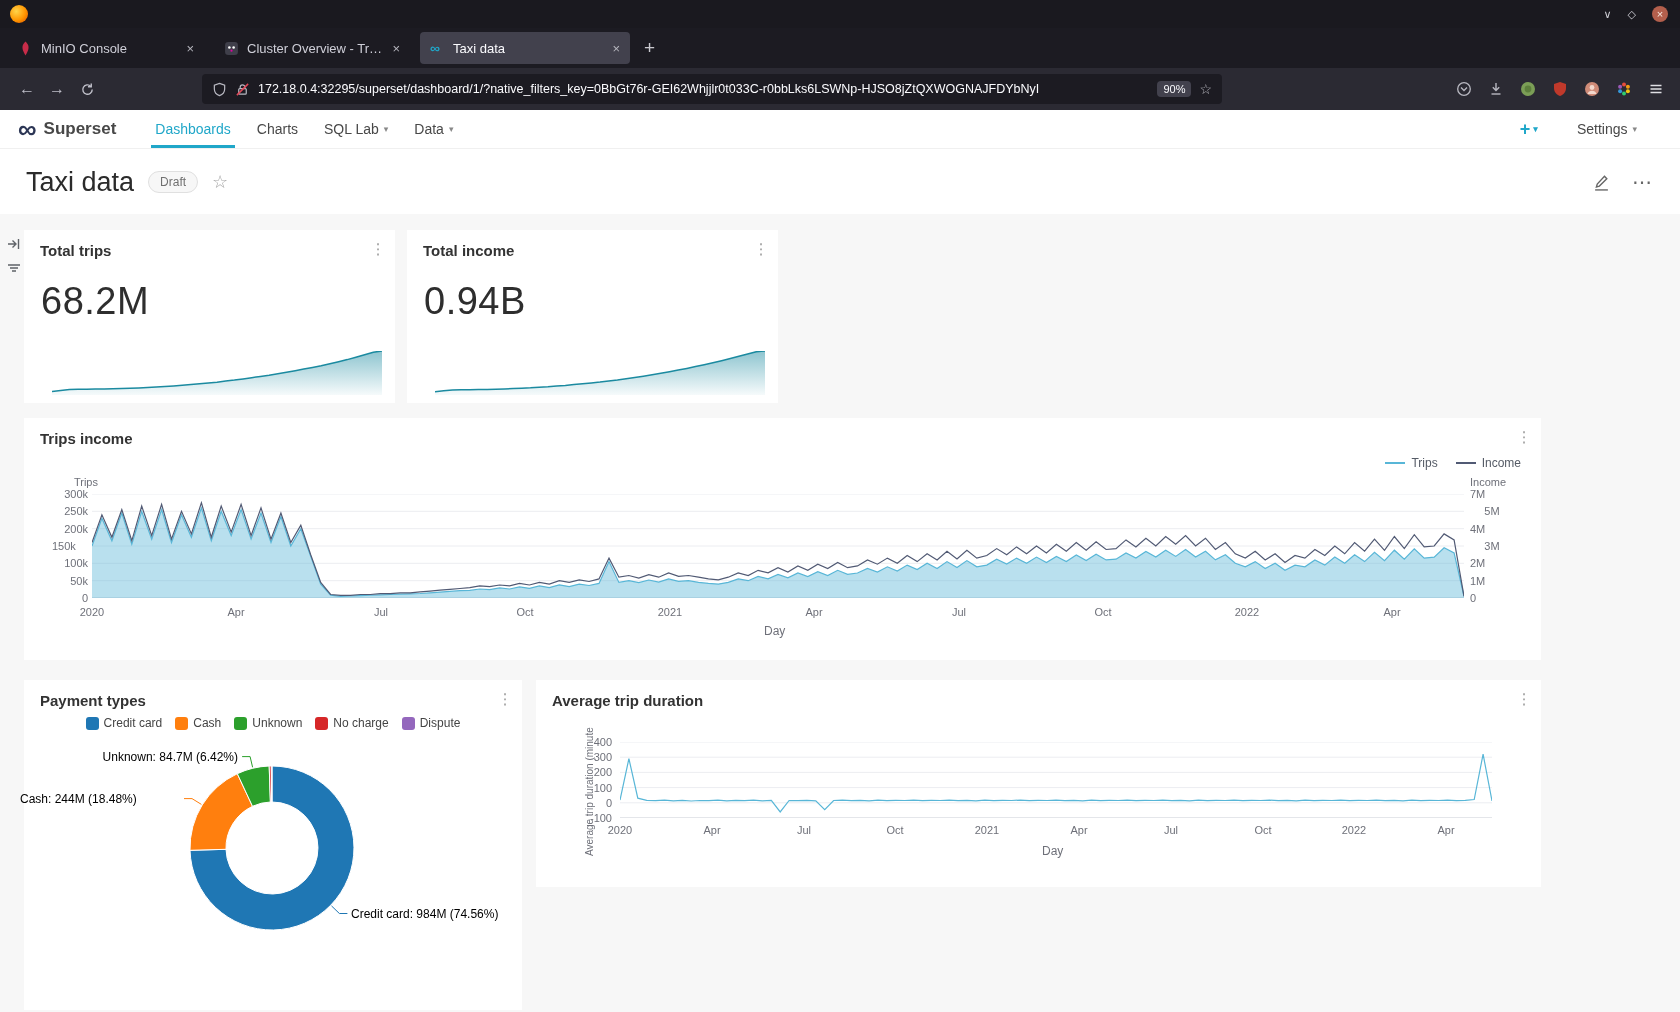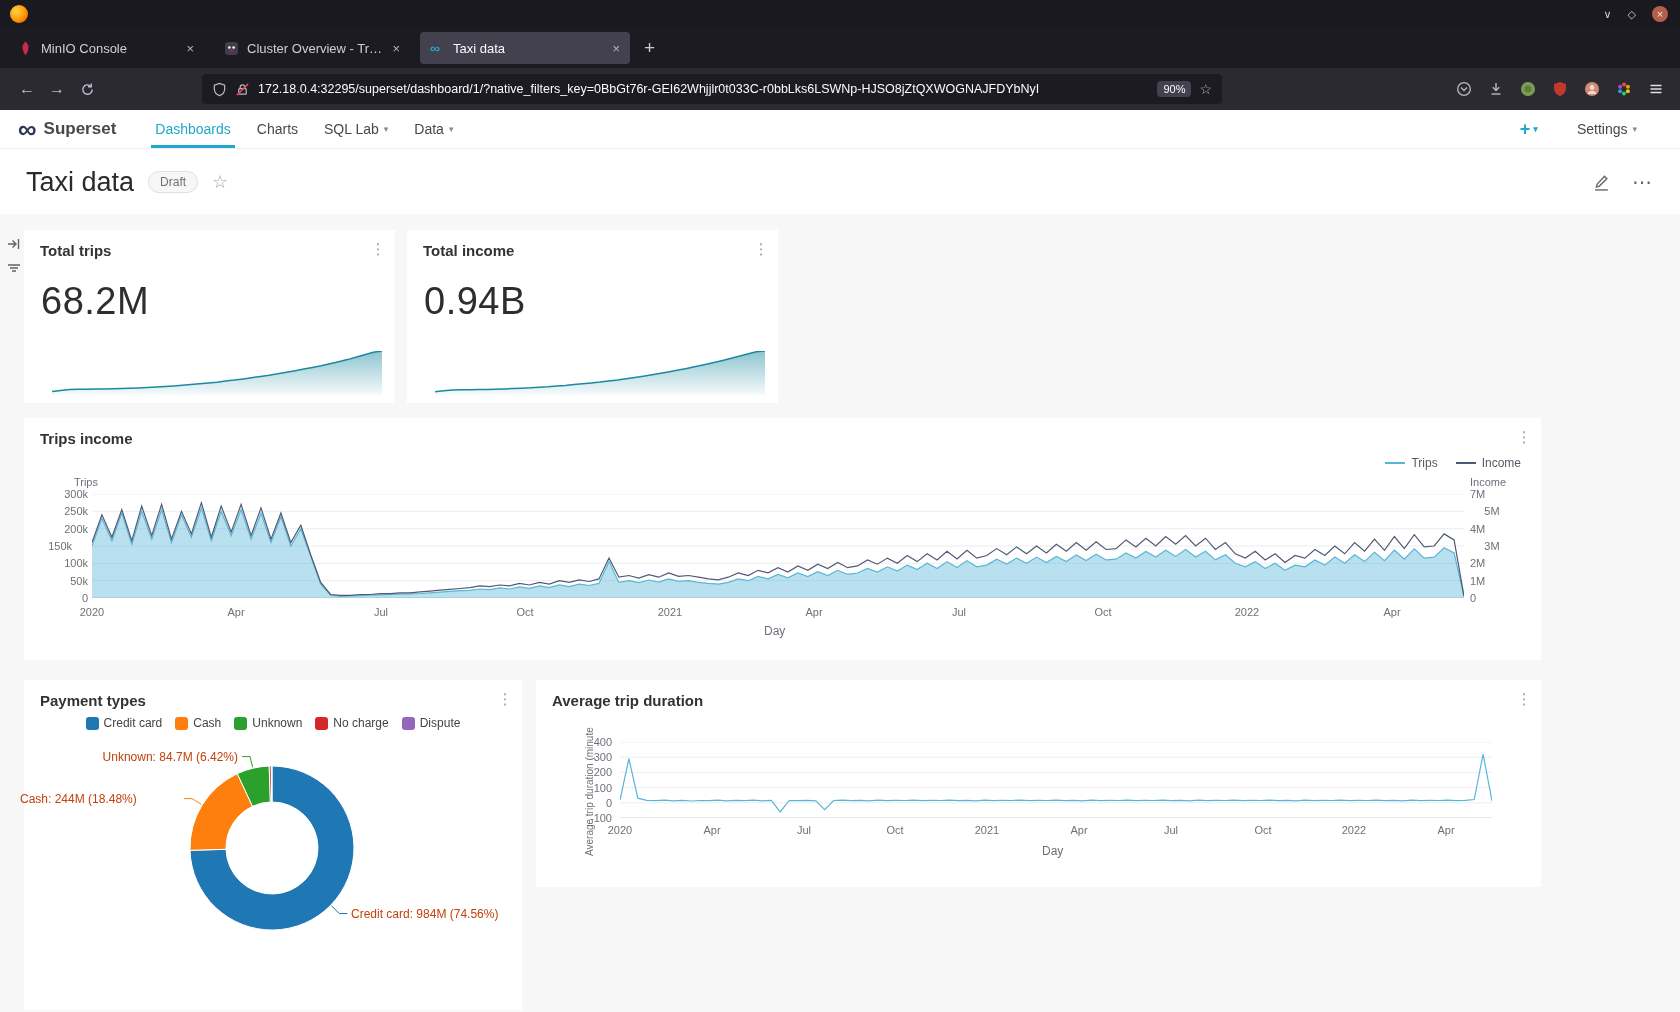--- a/index.html
+++ b/index.html
@@ -76,21 +76,21 @@
   #ti-axis-left{left:30px;top:58px;width:44px;text-align:right;}
   #ti-axis-right{left:1446px;top:58px;width:50px;}
   .ti-legend{position:absolute;right:20px;top:38px;display:flex;gap:18px;font-size:12px;color:#555b66;}
   .leg-item{display:flex;align-items:center;gap:6px;}
   .sw{width:20px;border-top:2px solid #000;display:inline-block;}
 
   .pt-legend{position:absolute;left:0;width:100%;top:36px;display:flex;justify-content:center;gap:13px;
     align-items:center;font-size:12px;color:#444;}
   .pt-item{display:flex;align-items:center;gap:5px;}
   .pt-sw{width:13px;height:13px;border-radius:3px;display:inline-block;}
-  .callout{position:absolute;font-size:12px;color:#c2410c;white-space:nowrap;}
+  .callout{position:absolute;font-size:12px;color:#000000;white-space:nowrap;}
   .vert-label{position:absolute;left:48px;top:176px;transform:rotate(-90deg);transform-origin:left top;
     font-size:10px;color:#6e7079;white-space:nowrap;}
 
   #card-total-trips{left:24px;top:16px;width:371px;height:173px;}
   #card-total-income{left:407px;top:16px;width:371px;height:173px;}
   #card-trips-income{left:24px;top:204px;width:1517px;height:242px;}
   #card-payment{left:24px;top:466px;width:498px;height:330px;}
   #card-duration{left:536px;top:466px;width:1005px;height:207px;}
 </style>
 </head>
@@ -320,21 +320,21 @@
             <line x1="0" x2="1372" y1="86.7" y2="86.7" stroke="#ecedf1" stroke-width="1"></line>
             <line x1="0" x2="1372" y1="104.0" y2="104.0" stroke="#c9ccd4" stroke-width="1"></line>
             <path d="M0.0,52.0L9.9,24.3L19.9,46.8L29.8,19.1L39.8,50.3L49.7,17.3L59.7,45.1L69.6,15.6L79.5,48.5L89.5,20.8L99.4,43.3L109.4,13.9L119.3,46.8L129.2,17.3L139.2,41.6L149.1,15.6L159.1,45.1L169.0,19.1L179.0,48.5L188.9,22.5L198.8,52.0L208.8,34.7L218.7,62.4L228.7,90.1L238.6,101.2L248.6,102.3L258.5,101.9L268.4,101.6L278.4,101.2L288.3,100.9L298.3,100.5L308.2,100.2L318.1,99.8L328.1,99.5L338.0,98.8L348.0,98.1L357.9,97.4L367.9,96.7L377.8,96.4L387.7,95.0L397.7,95.7L407.6,93.9L417.6,95.0L427.5,92.9L437.4,94.3L447.4,91.9L457.3,93.6L467.3,90.8L477.2,92.6L487.2,90.1L497.1,91.5L507.0,89.4L517.0,67.6L526.9,88.4L536.9,86.7L546.8,88.7L556.8,86.0L566.7,88.1L576.6,84.9L586.6,87.4L596.5,86.7L606.5,88.4L616.4,89.4L626.3,90.1L636.3,88.4L646.2,84.9L656.2,86.7L666.1,82.5L676.1,84.9L686.0,80.4L695.9,83.9L705.9,79.0L715.8,82.5L725.8,77.7L735.7,81.5L745.7,76.3L755.6,80.4L765.5,79.0L775.5,74.5L785.4,78.0L795.4,72.8L805.3,77.0L815.2,71.1L825.2,75.6L835.1,69.3L845.1,74.5L855.0,67.6L865.0,73.5L874.9,66.6L884.8,72.8L894.8,71.1L904.7,65.2L914.7,70.0L924.6,64.1L934.6,69.3L944.5,63.1L954.4,68.6L964.4,62.4L974.3,67.6L984.3,61.0L994.2,66.6L1004.1,60.3L1014.1,65.9L1024.0,65.2L1034.0,58.9L1043.9,64.1L1053.9,57.5L1063.8,63.1L1073.7,56.2L1083.7,62.4L1093.6,55.5L1103.6,63.1L1113.5,57.2L1123.4,65.9L1133.4,60.7L1143.3,69.3L1153.3,72.8L1163.2,67.6L1173.2,74.5L1183.1,69.3L1193.0,76.3L1203.0,71.1L1212.9,72.8L1222.9,65.9L1232.8,71.1L1242.8,63.1L1252.7,69.3L1262.6,60.7L1272.6,67.6L1282.5,58.2L1292.5,66.6L1302.4,56.2L1312.3,65.2L1322.3,54.8L1332.2,64.1L1342.2,63.1L1352.1,53.7L1362.1,58.9L1372.0,102.3L1372,104L0,104Z" fill="#58B6D7" fill-opacity="0.42"></path>
             <path d="M0.0,52.0L9.9,24.3L19.9,46.8L29.8,19.1L39.8,50.3L49.7,17.3L59.7,45.1L69.6,15.6L79.5,48.5L89.5,20.8L99.4,43.3L109.4,13.9L119.3,46.8L129.2,17.3L139.2,41.6L149.1,15.6L159.1,45.1L169.0,19.1L179.0,48.5L188.9,22.5L198.8,52.0L208.8,34.7L218.7,62.4L228.7,90.1L238.6,101.2L248.6,102.3L258.5,101.9L268.4,101.6L278.4,101.2L288.3,100.9L298.3,100.5L308.2,100.2L318.1,99.8L328.1,99.5L338.0,98.8L348.0,98.1L357.9,97.4L367.9,96.7L377.8,96.4L387.7,95.0L397.7,95.7L407.6,93.9L417.6,95.0L427.5,92.9L437.4,94.3L447.4,91.9L457.3,93.6L467.3,90.8L477.2,92.6L487.2,90.1L497.1,91.5L507.0,89.4L517.0,67.6L526.9,88.4L536.9,86.7L546.8,88.7L556.8,86.0L566.7,88.1L576.6,84.9L586.6,87.4L596.5,86.7L606.5,88.4L616.4,89.4L626.3,90.1L636.3,88.4L646.2,84.9L656.2,86.7L666.1,82.5L676.1,84.9L686.0,80.4L695.9,83.9L705.9,79.0L715.8,82.5L725.8,77.7L735.7,81.5L745.7,76.3L755.6,80.4L765.5,79.0L775.5,74.5L785.4,78.0L795.4,72.8L805.3,77.0L815.2,71.1L825.2,75.6L835.1,69.3L845.1,74.5L855.0,67.6L865.0,73.5L874.9,66.6L884.8,72.8L894.8,71.1L904.7,65.2L914.7,70.0L924.6,64.1L934.6,69.3L944.5,63.1L954.4,68.6L964.4,62.4L974.3,67.6L984.3,61.0L994.2,66.6L1004.1,60.3L1014.1,65.9L1024.0,65.2L1034.0,58.9L1043.9,64.1L1053.9,57.5L1063.8,63.1L1073.7,56.2L1083.7,62.4L1093.6,55.5L1103.6,63.1L1113.5,57.2L1123.4,65.9L1133.4,60.7L1143.3,69.3L1153.3,72.8L1163.2,67.6L1173.2,74.5L1183.1,69.3L1193.0,76.3L1203.0,71.1L1212.9,72.8L1222.9,65.9L1232.8,71.1L1242.8,63.1L1252.7,69.3L1262.6,60.7L1272.6,67.6L1282.5,58.2L1292.5,66.6L1302.4,56.2L1312.3,65.2L1322.3,54.8L1332.2,64.1L1342.2,63.1L1352.1,53.7L1362.1,58.9L1372.0,102.3" fill="none" stroke="#58B6D7" stroke-width="1.2"></path>
             <path d="M0.0,48.5L9.9,20.8L19.9,43.3L29.8,15.6L39.8,46.8L49.7,12.1L59.7,41.6L69.6,10.4L79.5,45.1L89.5,17.3L99.4,39.9L109.4,8.7L119.3,43.3L129.2,12.1L139.2,38.1L149.1,10.4L159.1,41.6L169.0,13.9L179.0,45.1L188.9,19.1L198.8,48.5L208.8,31.2L218.7,60.7L228.7,88.4L238.6,100.5L248.6,101.4L258.5,101.4L268.4,100.5L278.4,100.5L288.3,99.7L298.3,99.7L308.2,98.8L318.1,98.8L328.1,97.9L338.0,97.1L348.0,96.2L357.9,95.3L367.9,94.5L377.8,93.6L387.7,91.9L397.7,92.7L407.6,91.0L417.6,91.9L427.5,89.3L437.4,91.0L447.4,88.4L457.3,90.1L467.3,86.7L477.2,88.4L487.2,85.8L497.1,87.5L507.0,84.9L517.0,64.1L526.9,83.2L536.9,81.5L546.8,84.1L556.8,80.6L566.7,83.2L576.6,78.9L586.6,82.3L596.5,81.5L606.5,83.2L616.4,84.9L626.3,85.8L636.3,83.2L646.2,78.9L656.2,81.5L666.1,76.3L676.1,78.9L686.0,73.7L695.9,78.0L705.9,71.9L715.8,76.3L725.8,70.2L735.7,74.5L745.7,68.5L755.6,73.7L765.5,71.9L775.5,65.9L785.4,70.2L795.4,64.1L805.3,69.3L815.2,61.5L825.2,67.6L835.1,59.8L845.1,65.9L855.0,57.2L865.0,65.0L874.9,56.3L884.8,64.1L894.8,61.5L904.7,54.6L914.7,60.7L924.6,52.9L934.6,59.8L944.5,52.0L954.4,58.9L964.4,50.3L974.3,57.2L984.3,48.5L994.2,56.3L1004.1,47.7L1014.1,55.5L1024.0,54.6L1034.0,45.9L1043.9,52.9L1053.9,44.2L1063.8,52.0L1073.7,42.5L1083.7,50.3L1093.6,41.6L1103.6,52.0L1113.5,44.2L1123.4,55.5L1133.4,48.5L1143.3,59.8L1153.3,64.1L1163.2,57.2L1173.2,65.9L1183.1,59.8L1193.0,68.5L1203.0,61.5L1212.9,64.1L1222.9,55.5L1232.8,61.5L1242.8,52.0L1252.7,59.8L1262.6,48.5L1272.6,57.2L1282.5,45.1L1292.5,56.3L1302.4,42.5L1312.3,54.6L1322.3,40.7L1332.2,52.9L1342.2,52.0L1352.1,39.9L1362.1,45.9L1372.0,102.3" fill="none" stroke="#515A74" stroke-width="1.2"></path>
           </svg>
         <span class="day-label" style="left:740px;top:206px">Day</span>
       <span class="ytick" style="left: 20px; width: 44px; top: 70px; text-align: right;">300k</span>
           <span class="ytick" style="left: 20px; width: 44px; top: 87px; text-align: right;">250k</span>
           <span class="ytick" style="left: 20px; width: 44px; top: 105px; text-align: right;">200k</span>
-          <span class="ytick" style="left: 4px; width: 44px; top: 122px; text-align: right;">150k</span>
+          <span class="ytick" style="left: 28px; width: 44px; top: 122px; ">150k</span>
           <span class="ytick" style="left: 20px; width: 44px; top: 139px; text-align: right;">100k</span>
           <span class="ytick" style="left: 20px; width: 44px; top: 157px; text-align: right;">50k</span>
           <span class="ytick" style="left: 20px; width: 44px; top: 174px; text-align: right;">0</span>
           <span class="ytick" style="left: 1446px; width: 44px; top: 70px; text-align: left;">7M</span>
           <span class="ytick" style="left: 1446px; width: 44px; top: 87px; text-align: center;">5M</span>
           <span class="ytick" style="left: 1446px; width: 44px; top: 105px; text-align: left;">4M</span>
           <span class="ytick" style="left: 1446px; width: 44px; top: 122px; text-align: center;">3M</span>
           <span class="ytick" style="left: 1446px; width: 44px; top: 139px; text-align: left;">2M</span>
           <span class="ytick" style="left: 1446px; width: 44px; top: 157px; text-align: left;">1M</span>
           <span class="ytick" style="left: 1446px; width: 44px; top: 174px; text-align: left;">0</span>

